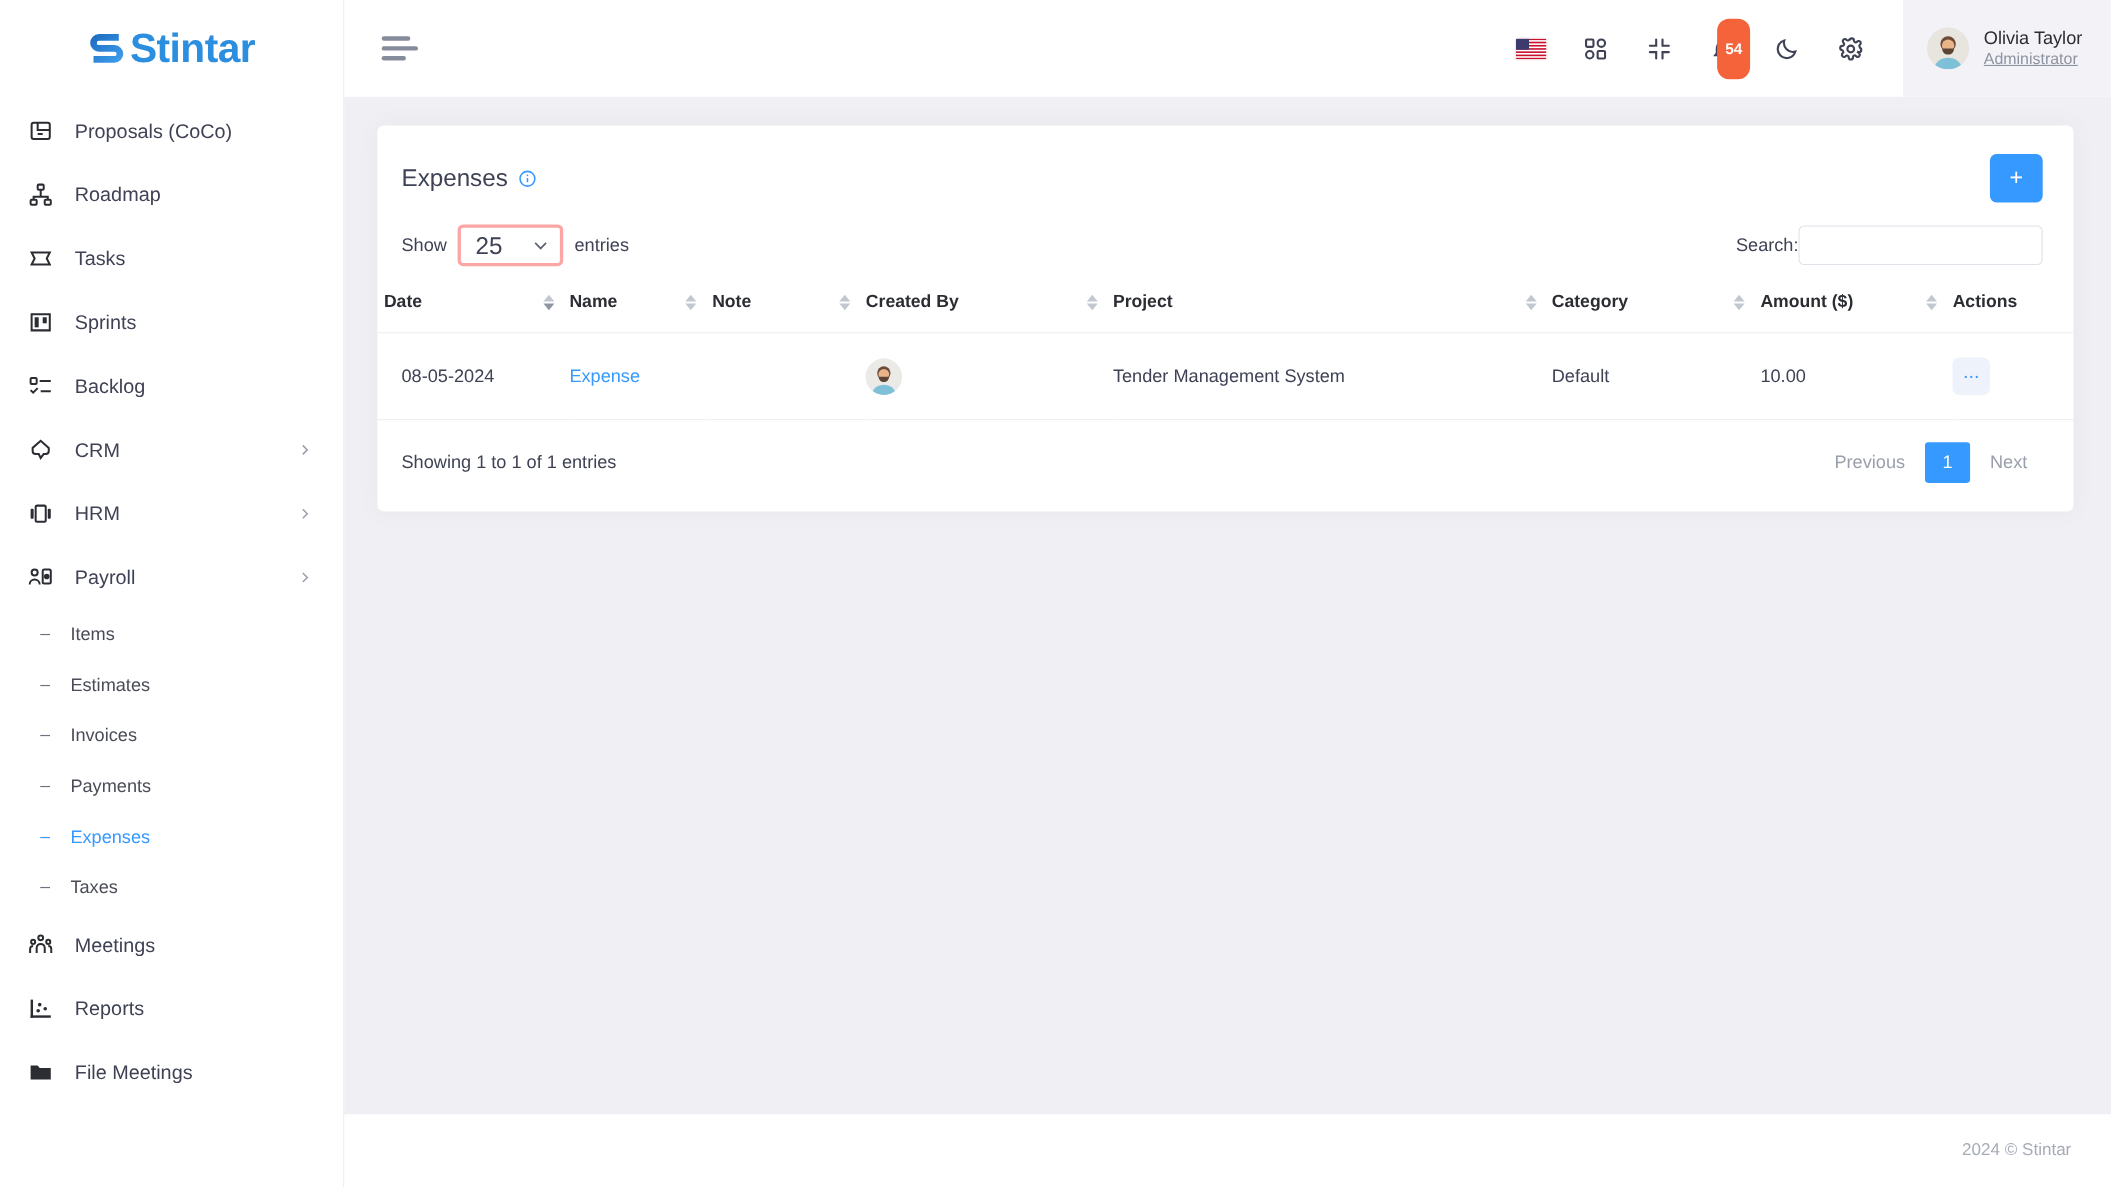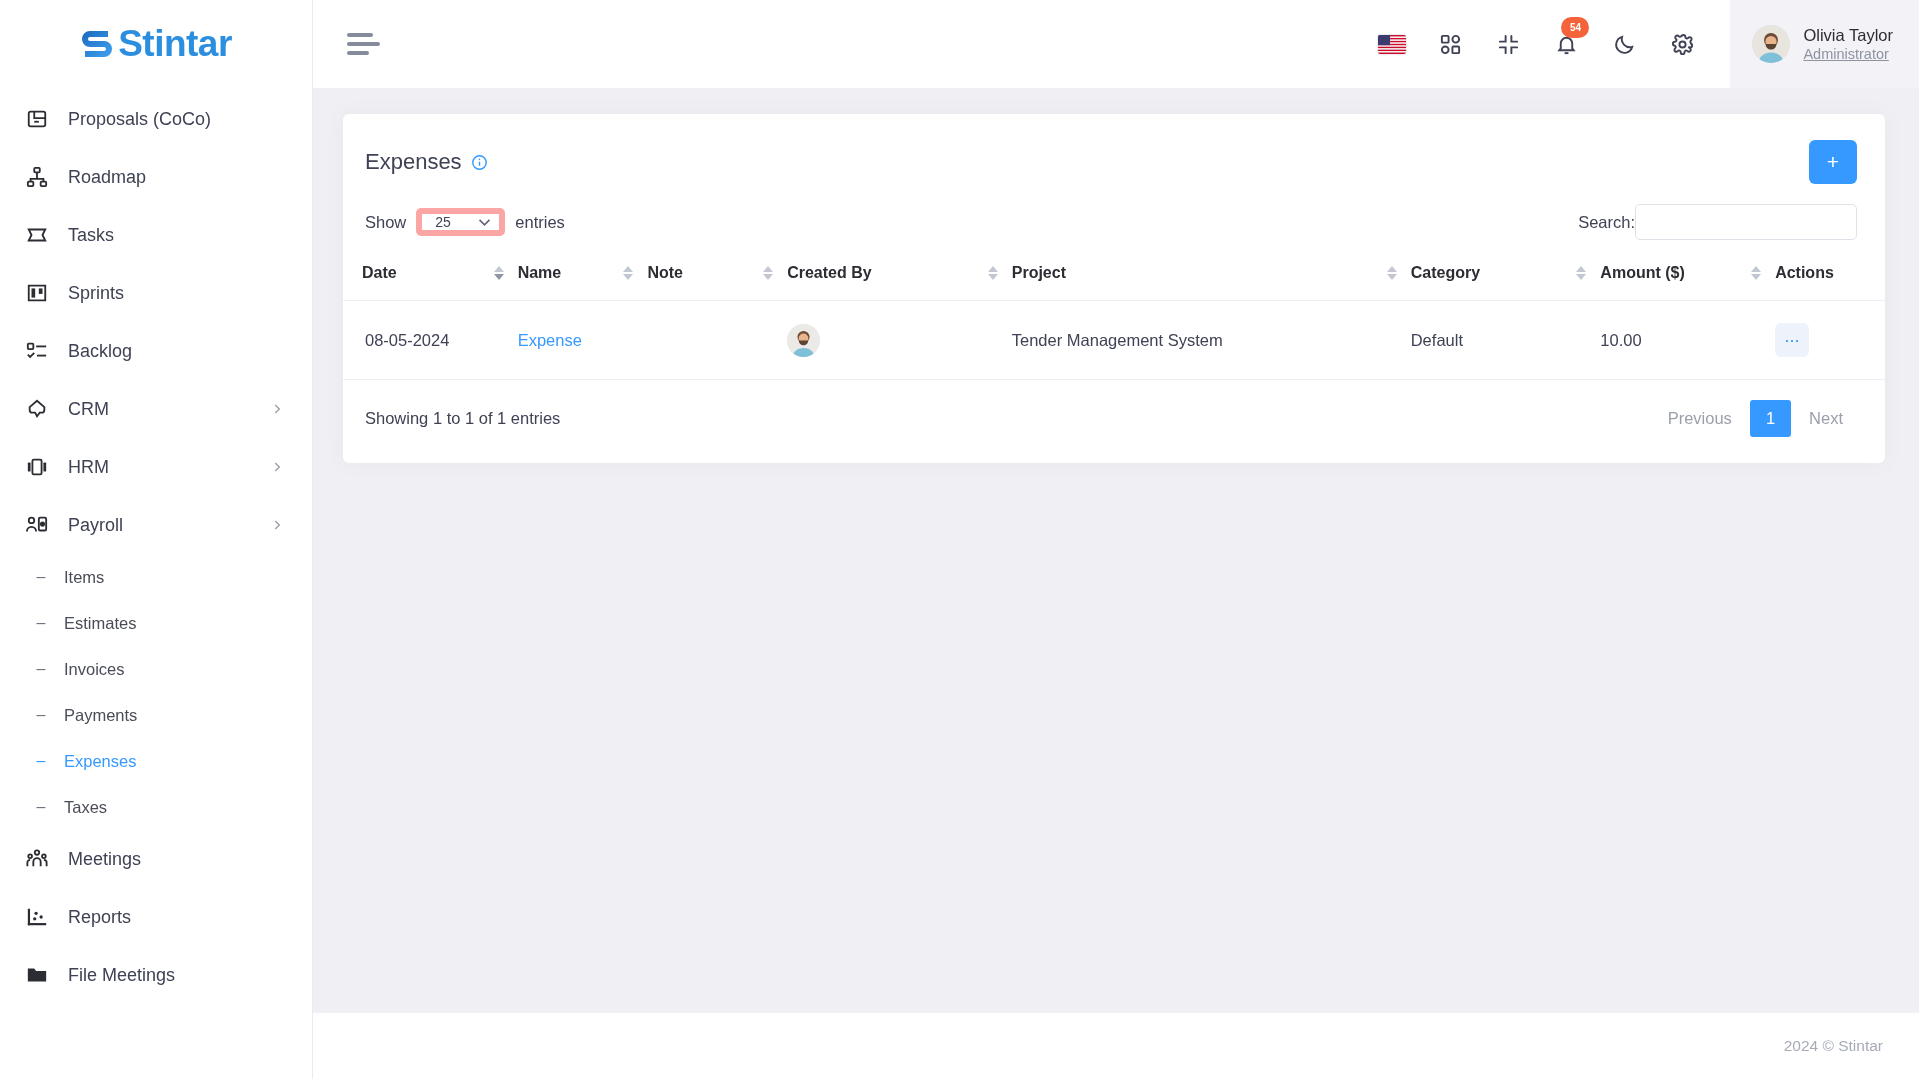--- a/index.html
+++ b/index.html
@@ -94,22 +94,22 @@
   }
   .tb-icons { display:flex; align-items:center; gap: 30px; padding-right: 34px; }
   .tb-icon { width: 28px; height: 28px; display:flex; align-items:center; justify-content:center;
              color:#3f4254; cursor:pointer; position: relative; }
   .flag {
     width: 28px; height: 19px; border-radius: 2px; overflow:hidden; position:relative;
     box-shadow: 0 0 0 1px rgba(0,0,0,.07);
   }
   .badge {
     position:absolute; top:-13px; left: 9px;
-    background:#f4633a; color:#fff; font-size: 10px; font-weight: 600;
-    border-radius: 11px; padding: 2px 7px; line-height: 17px; min-width: 28px; text-align:center;
+    background:#f4633a; color:#fff; font-size: 14px; font-weight: 600;
+    border-radius: 11px; padding: 19px 7px; line-height: 17px; min-width: 28px; text-align:center;
   }
   .user-box {
     display:flex; align-items:center; gap: 13px;
     height: 88px; padding: 0 26px 0 22px;
     background: #f3f3f7; cursor:pointer;
   }
   .avatar {
     width: 38px; height: 38px; border-radius: 50%; overflow:hidden;
     background:#dfe3ea; flex:0 0 38px;
   }
@@ -139,23 +139,23 @@
   }
 
   .table-tools {
     display:flex; align-items:center;
     padding: 6px 28px 12px 22px;
   }
   .show-entries { display:flex; align-items:center; gap: 10px; font-size: 16.5px; color:#3f4254; }
   .sel-wrap { position:relative; }
   .sel {
     appearance:none; -webkit-appearance:none;
-    border:6px solid #fca5a5; border-radius: 5px;
-    height: 28px; padding: 0 40px 0 13px;
-    font-size: 14px; color:#3f4254; background:#fff;
+    border:3px solid #fca5a5; border-radius: 5px;
+    height: 38px; padding: 0 40px 0 13px;
+    font-size: 22px; color:#3f4254; background:#fff;
     font-family:"Liberation Sans", sans-serif; cursor:pointer;
   }
   .sel-arrow {
     position:absolute; right:12px; top:50%; transform:translateY(-50%);
     pointer-events:none; color:#5e6472; display:flex;
   }
   .search-wrap { margin-left:auto; display:flex; align-items:center; }
   .search-label { font-size:16.5px; color:#3f4254; }
   .search-input {
     width: 222px; height: 36px; border:1px solid #dfe2e9; border-radius:5px;
@@ -174,21 +174,21 @@
     margin-left: auto; padding-right: 14px;
     display:flex; flex-direction:column; align-items:center; gap:2px;
     color:#b9bec9;
   }
   .sorter .up, .sorter .dn {
     width:0;height:0;border-left:5px solid transparent;border-right:5px solid transparent;
   }
   .sorter .up { border-bottom: 6px solid #c3c7d1; }
   .sorter .dn { border-top: 6px solid #c3c7d1; }
   .sorter.dark .dn { border-top-color:#8f95a2; }
-  th.c-date{ width: 175px; padding-left: 19px;}
+  th.c-date{ width: 175px; padding-left: 6px;}
   th.c-name{ width: 130px; }
   th.c-note{ width: 140px; }
   th.c-created{ width: 225px; }
   th.c-project{ width: 400px; }
   th.c-category{ width: 190px; }
   th.c-amount{ width: 175px; }
   th.c-actions{ width: 110px; }
 
   tbody td {
     font-size: 16.5px; color:#3f4254; padding: 22px 0;

